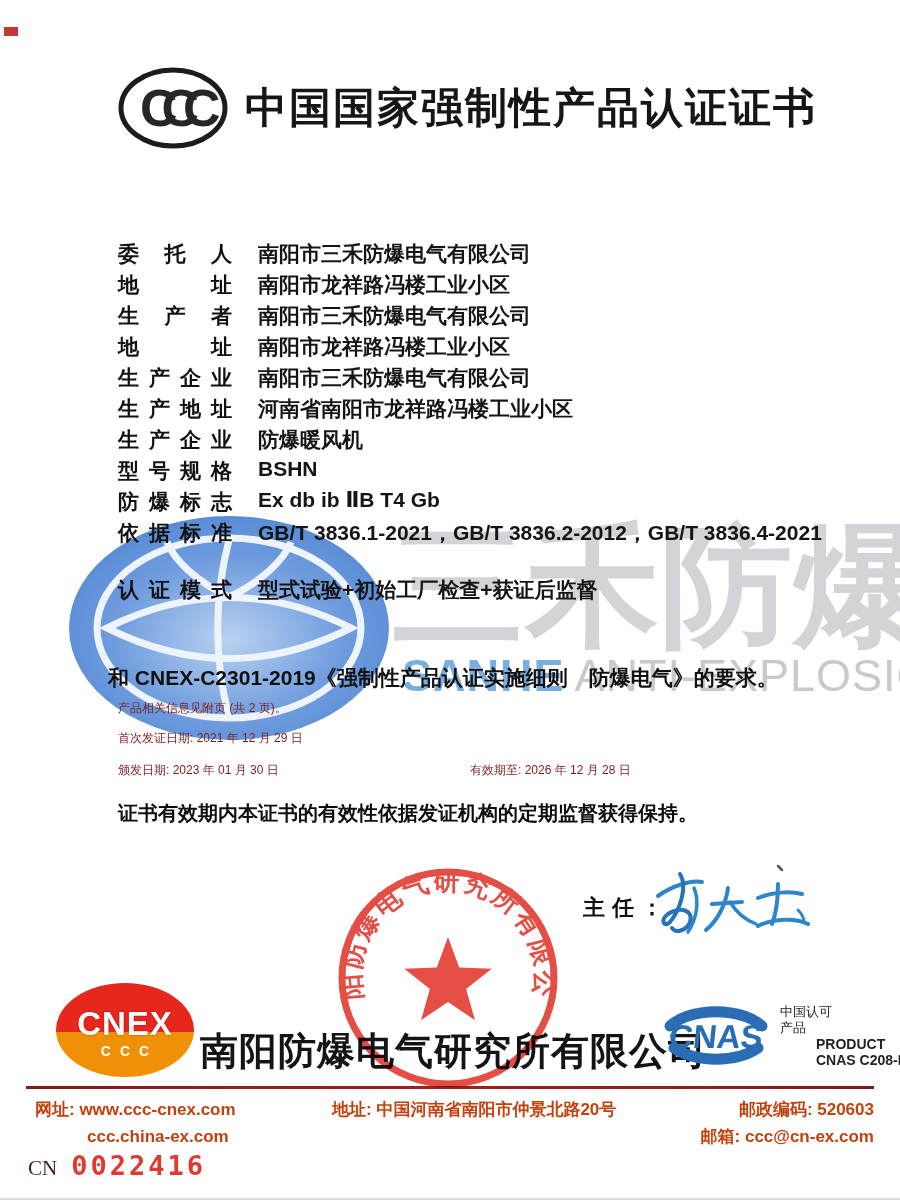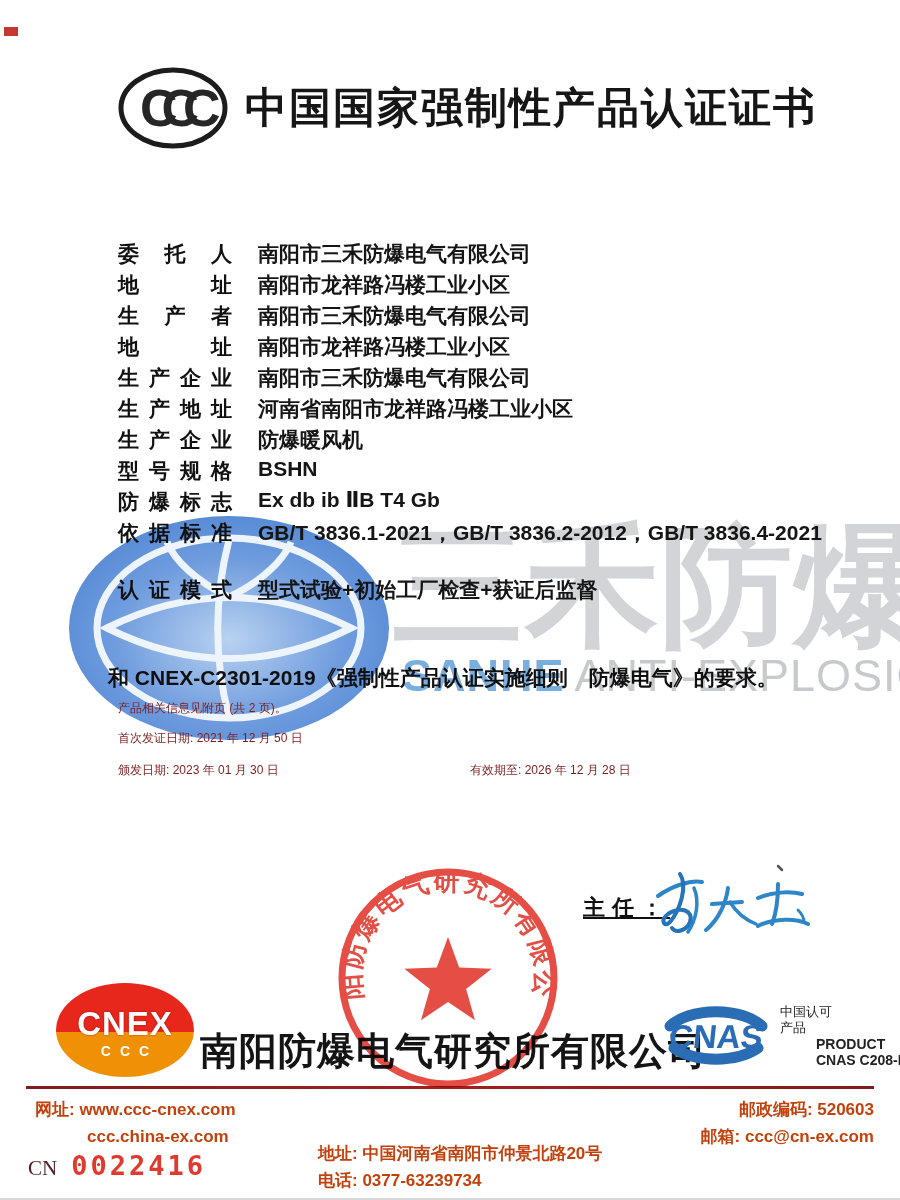--- a/index.html
+++ b/index.html
@@ -35,21 +35,21 @@
   .flabel{
     display:inline-block;width:114px;font-weight:bold;
     text-align:justify;text-align-last:justify;vertical-align:top;
   }
   .fvalue{margin-left:26px;font-weight:600;color:#151515;}
   
   .para{font-size:21px;font-weight:bold;color:#101010;white-space:nowrap;}
   .plain{font-size:12px;color:#7f1d1d;white-space:nowrap;}
   .bold-note{font-size:20px;font-weight:bold;color:#0d0d0d;white-space:nowrap;}
   
-  #director{left:583px;top:893px;font-size:22px;font-weight:bold;letter-spacing:7px;white-space:nowrap;text-decoration:underline;}
+  #director{left:583px;top:893px;font-size:22px;font-weight:bold;letter-spacing:7px;white-space:nowrap;}
   #signature{left:650px;top:858px;z-index:3;}
   
   #seal{left:333px;top:863px;z-index:3;mix-blend-mode:multiply;opacity:.9;}
   
   #cnex-logo{
     left:56px;top:983px;width:138px;height:94px;border-radius:50%;
     background:linear-gradient(180deg,#e7261c 0%,#e7261c 52%,#f09005 52%,#f09005 100%);
     z-index:2;
   }
   #cnex-logo .cnex-word{
@@ -70,21 +70,21 @@
     position:absolute;left:0;right:0;top:22px;text-align:center;font-size:33px;font-weight:bold;
     color:#2a6db5;transform:skewX(-6deg);letter-spacing:0px;
   }
   #cnas-text{font-size:13px;line-height:16px;color:#222;padding-top:8px;white-space:nowrap;}
   #cnas-text .en{font-weight:bold;font-size:14px;padding-left:36px;}
   
   #footer-line{left:26px;top:1086px;width:848px;height:3px;background:linear-gradient(90deg,#7d1d1d,#a02020,#7d1d1d);z-index:2;}
   .fcol{position:absolute;top:1096px;font-size:17px;font-weight:bold;line-height:27px;color:#c2410c;white-space:nowrap;z-index:2;}
   #fcol1{left:35px;}
   #fcol1 .l2{padding-left:52px;}
-  #fcol2{left:318px;margin-top:44px;}
+  #fcol2{left:332px;}
   #fcol3{left:620px;width:254px;text-align:right;}
   #cn-number{left:28px;top:1150px;z-index:2;white-space:nowrap;}
   #cn-number .cn{font-family:"Liberation Serif","DejaVu Serif",serif;font-size:21px;color:#4d1d1d;}
   #cn-number .num{
     font-family:"DejaVu Sans Mono",monospace;font-size:27px;font-weight:bold;
     color:#e03a30;letter-spacing:3px;margin-left:14px;
   }
 </style>
 </head>
 <body>
@@ -125,23 +125,24 @@
   <div class="frow content" style="top:395px"><span class="flabel">生产地址</span><span class="fvalue">河南省南阳市龙祥路冯楼工业小区</span></div>
   <div class="frow content" style="top:426px"><span class="flabel">生产企业</span><span class="fvalue">防爆暖风机</span></div>
   <div class="frow content" style="top:457px"><span class="flabel">型号规格</span><span class="fvalue">BSHN</span></div>
   <div class="frow content" style="top:488px"><span class="flabel">防爆标志</span><span class="fvalue">Ex db ib ⅡB T4 Gb</span></div>
   <div class="frow content" style="top:519px"><span class="flabel">依据标准</span><span class="fvalue">GB/T 3836.1-2021，GB/T 3836.2-2012，GB/T 3836.4-2021</span></div>
   <div class="frow content" style="top:576px"><span class="flabel">认证模式</span><span class="fvalue" style="font-weight:bold">型式试验+初始工厂检查+获证后监督</span></div>
 
   <div class="abs para content" style="left:108px;top:664px">和 CNEX-C2301-2019《强制性产品认证实施细则　防爆电气》的要求。</div>
   <div class="abs plain content" style="left:118px;top:700px">产品相关信息见附页 (共 2 页)。</div>
 
-  <div class="abs plain content" style="left:118px;top:730px">首次发证日期: 2021 年 12 月 50 日</div>
+  <div class="abs plain content" style="left:118px;top:730px">首次发证日期: 2021 年 12 月 29 日</div>
   <div class="abs plain content" style="left:118px;top:762px">颁发日期: 2023 年 01 月 30 日</div>
   <div class="abs plain content" style="left:470px;top:762px">有效期至: 2026 年 12 月 28 日</div>
+  <div class="abs bold-note content" style="left:118px;top:800px">证书有效期内本证书的有效性依据发证机构的定期监督获得保持。</div>
 
   <div id="director" class="abs content">主任：</div>
   <svg id="signature" class="abs" width="170" height="92" viewBox="0 0 170 92">
     <g fill="none" stroke="#2e86c9" stroke-width="4" stroke-linecap="round">
       <path d="M8,38 C22,28 40,22 52,24"></path>
       <path d="M30,16 C38,28 30,52 20,64 C14,70 10,62 18,56 C30,48 44,52 40,64 C37,72 26,76 22,70" stroke="#2573b8"></path>
       <path d="M44,30 C50,44 46,62 38,74" stroke-width="3.5"></path>
       <path d="M62,46 L92,44"></path>
       <path d="M78,30 C76,46 68,62 56,72"></path>
       <path d="M80,44 C86,54 96,62 106,66" stroke-width="3.5"></path>
@@ -183,21 +184,20 @@
     </div>
   </div>
 
   <div id="footer-line" class="abs"></div>
   <div id="fcol1" class="fcol">
     <div>网址: www.ccc-cnex.com</div>
     <div class="l2">ccc.china-ex.com</div>
   </div>
   <div id="fcol2" class="fcol">
     <div>地址: 中国河南省南阳市仲景北路20号</div>
-    <div>电话: 0377-63239734</div>
   </div>
   <div id="fcol3" class="fcol">
     <div>邮政编码: 520603</div>
     <div>邮箱: ccc@cn-ex.com</div>
   </div>
   <div id="cn-number" class="abs">
     <span class="cn">CN</span><span class="num">0022416</span>
   </div>
 
 </div>

